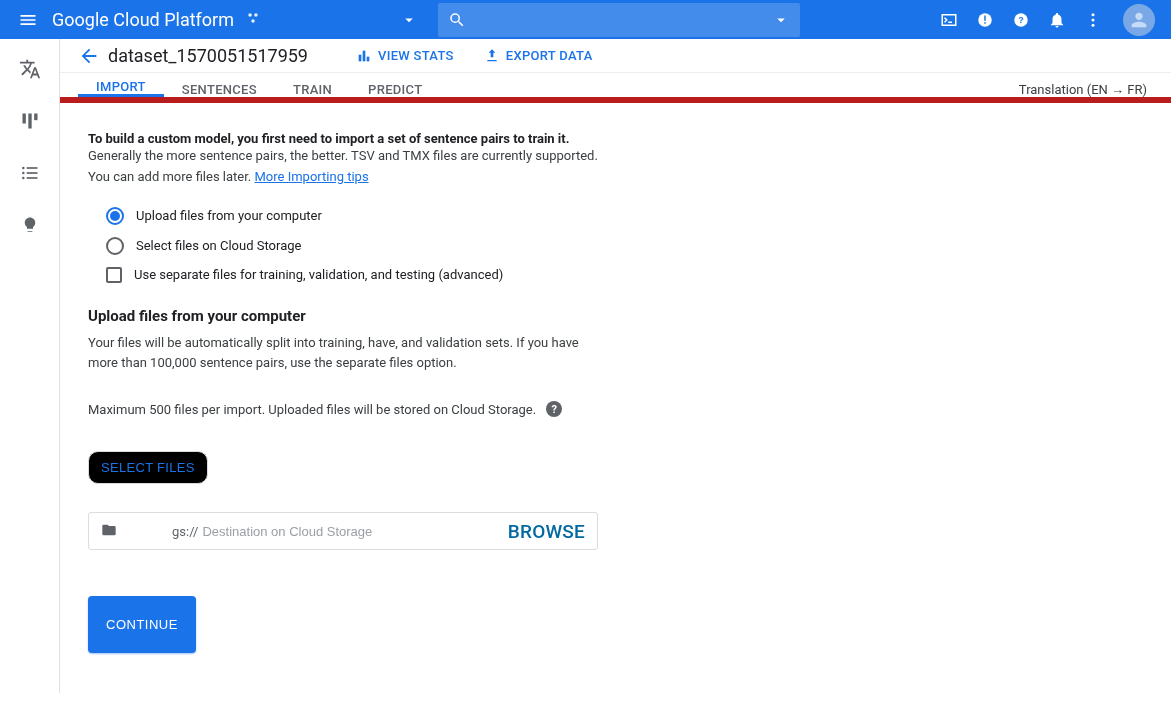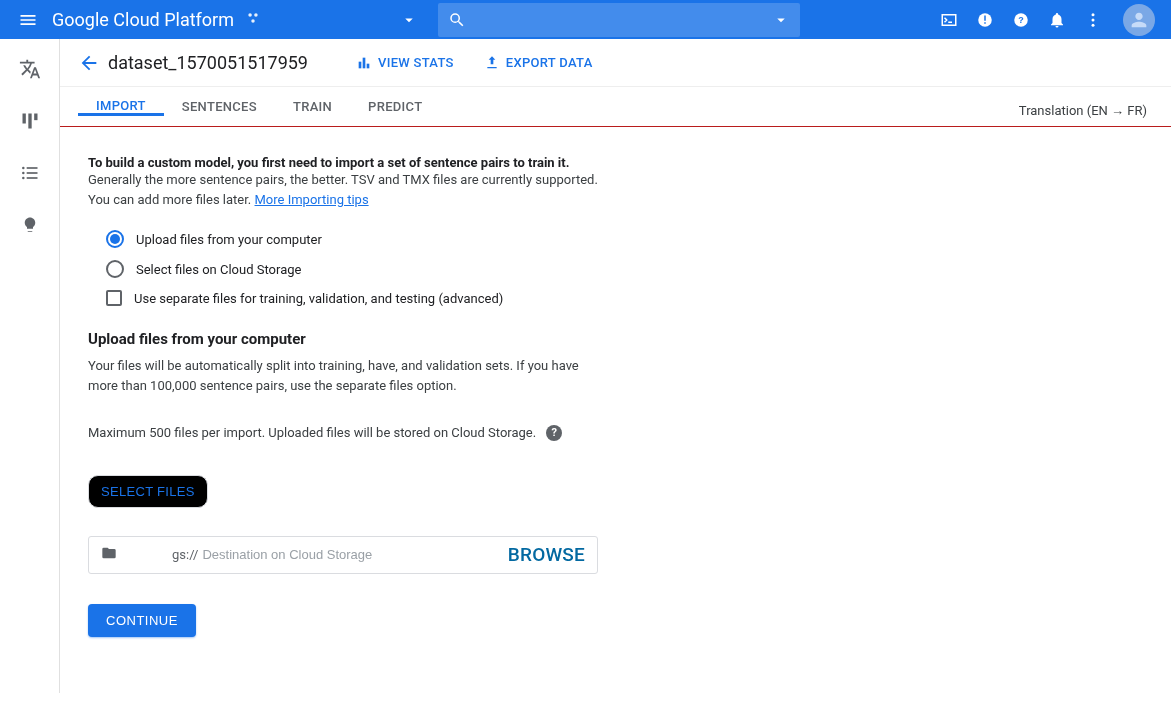--- a/index.html
+++ b/index.html
@@ -79,23 +79,23 @@
     border-bottom: 1px solid #eee;
   }
   .back-btn { color:#1a73e8; cursor:pointer; display:flex; align-items:center;}
   .page-title { font-size: 18px; font-weight: 400; color:#202124; }
   .header-actions { display:flex; gap:30px; margin-left:40px;}
   .hact { color:#1a73e8; font-weight:500; font-size:13px; display:flex; align-items:center; gap:6px; cursor:pointer; letter-spacing:.3px;}
   
   .tabs-row {
     height: 40px;
     display:flex;
-    align-items:center;
+    align-items:flex-end;
     padding-left: 18px;
-    border-bottom: 1px solid #b91c1c;
+    border-bottom: 6px solid #b91c1c;
     position:relative;
   }
   .tab {
     display:flex; align-items:center;
     padding: 0 18px;
     font-size:13px;
     font-weight:500;
     color:#5f6368;
     cursor:pointer;
     letter-spacing:.3px;
@@ -146,23 +146,23 @@
   }
   .dest-row .folder-ic { margin-right:8px; color:#5f6368;}
   .dest-row .prefix { color:#5f6368; font-size:13px;margin-left:47px;}
   .dest-row input {
     flex:1; border:none; outline:none; font-size:13px; color:#5f6368;
     margin-left:4px;
   }
   .dest-row input::placeholder{ color:#9aa0a6;}
   .dest-row .browse { color:#0369a1; font-weight:500; font-size:19px; cursor:pointer; letter-spacing:.2px;}
   .continue-btn {
-    margin-top:30px;
+    margin-top:46px;
     background:#1a73e8; color:#fff; border:none; border-radius:4px;
-    padding:9px 18px; font-size:13px; font-weight:500; letter-spacing:.5px;
+    padding:21px 18px; font-size:13px; font-weight:500; letter-spacing:.5px;
     cursor:pointer;
     box-shadow: 0 1px 2px rgba(26,115,232,.4);
   }
 </style>
 </head>
 <body>
 
 <div class="topbar">
   <div class="menu-btn">
     <svg width="20" height="20" viewBox="0 0 24 24" fill="#fff">

